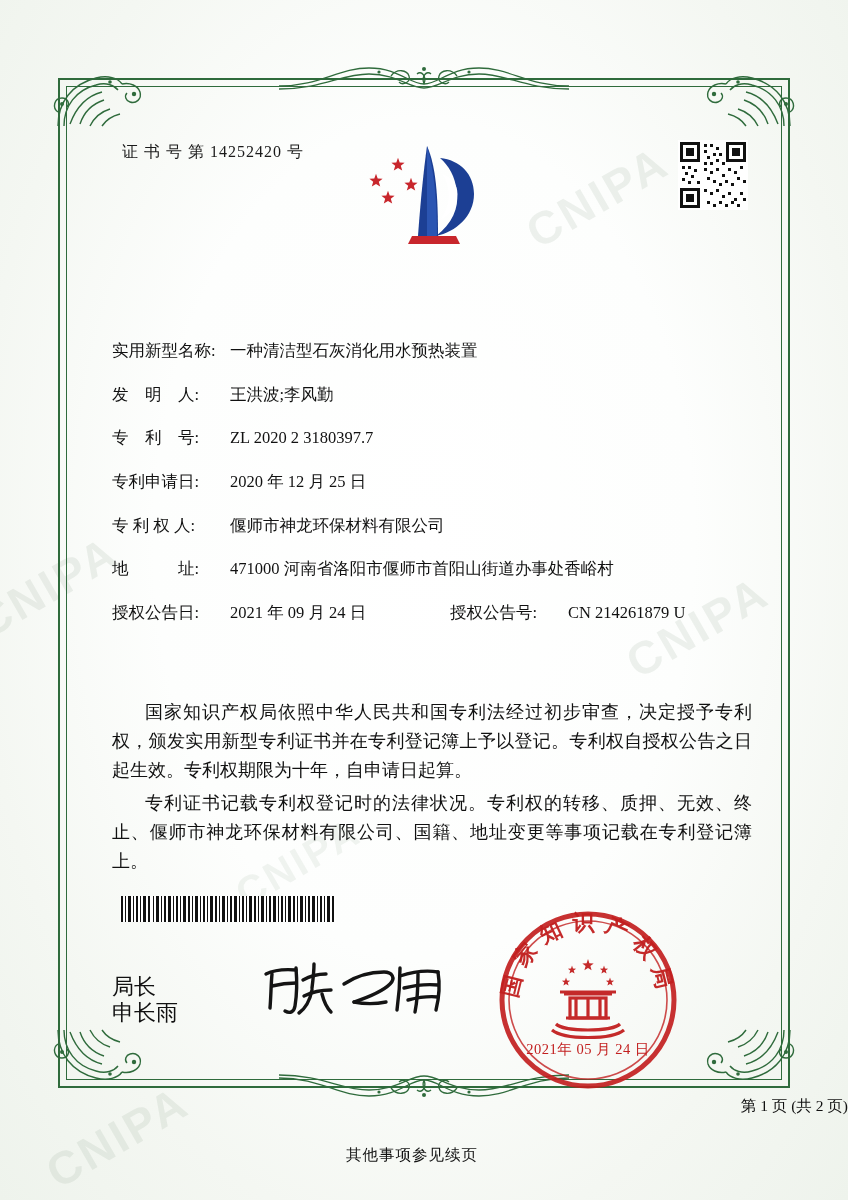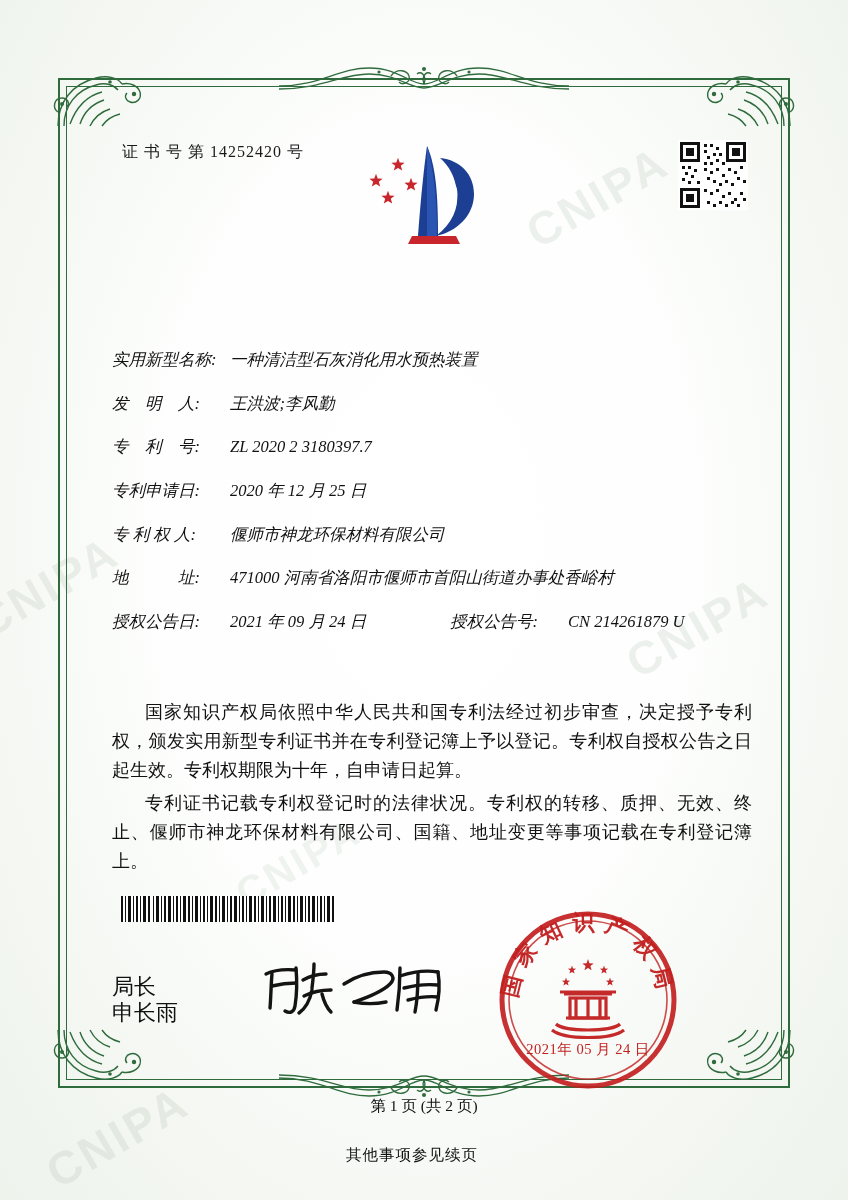--- a/index.html
+++ b/index.html
@@ -128,23 +128,22 @@
     font-weight: bold;
     letter-spacing: 6px;
     color: #111;
     font-family: "DejaVu Serif", "Liberation Serif", serif;
   }
 
   
   .fields {
     position: absolute;
     left: 112px;
-    top: 350px;
+    top: 341px;
     width: 640px;
-    font-style: italic;
   }
   .field-row {
     display: flex;
     align-items: baseline;
     margin-bottom: 23px;
     font-size: 16.5px;
     line-height: 1.25;
   }
   .field-label {
     width: 118px;
@@ -227,21 +226,21 @@
     color: #c21f1f;
     letter-spacing: 0.5px;
   }
 
   
   .page-num {
     position: absolute;
     left: 0;
     top: 1096px;
     width: 848px;
-    text-align: center;
+    text-align: right;
     font-size: 15.5px;
     color: #111;
   }
   .footnote {
     position: absolute;
     left: 0;
     top: 1145px;
     width: 824px;
     text-align: center;
     font-size: 15.5px;

